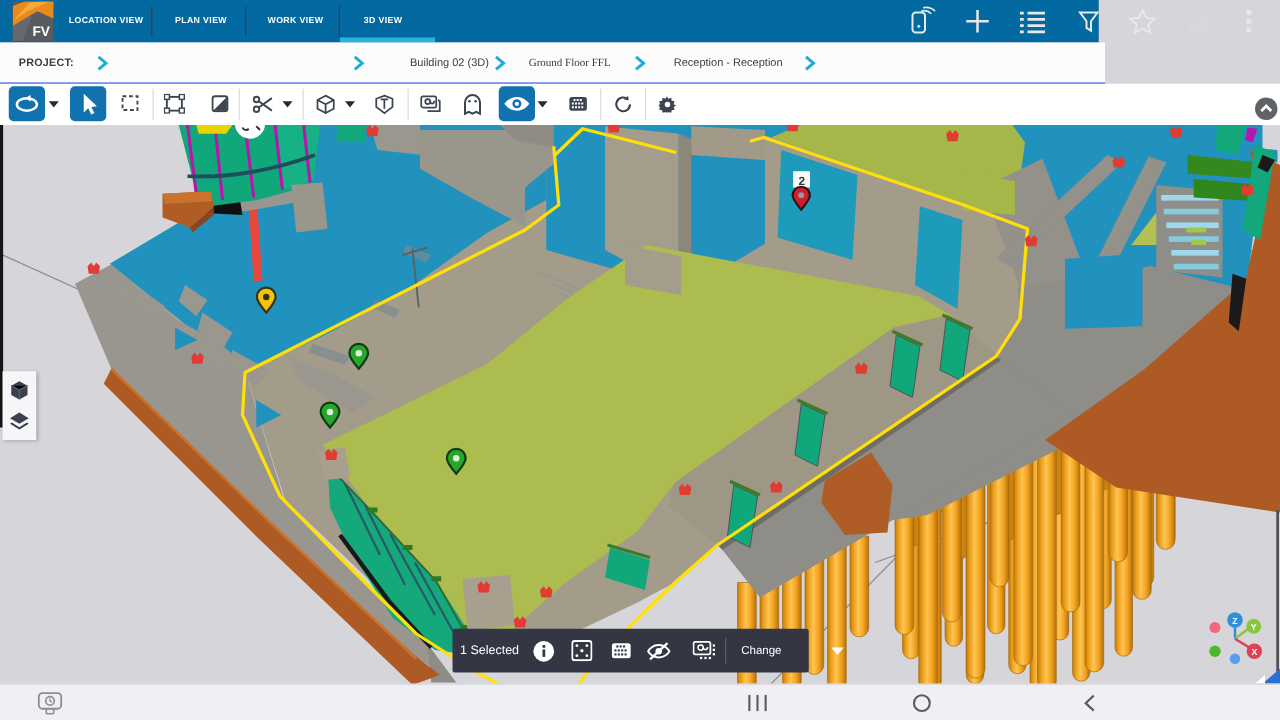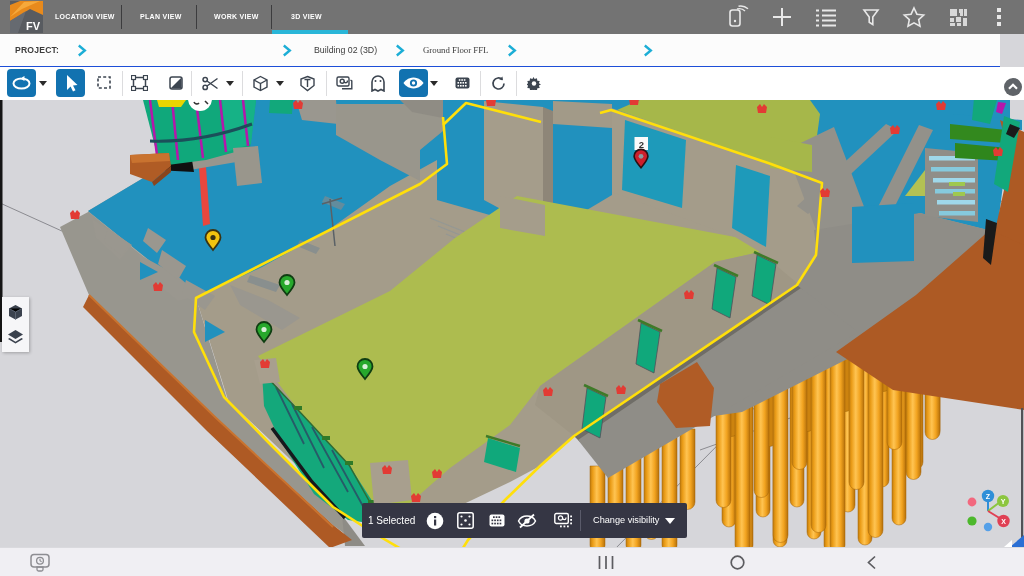--- a/index.html
+++ b/index.html
@@ -1,35 +1,35 @@
 <!DOCTYPE html>
 <html><head>
 <meta charset="utf-8">
 <style>
   html,body{margin:0;padding:0;}
   body{width:1024px;height:576px;overflow:hidden;font-family:"Liberation Sans",sans-serif;position:relative;background:#d6d6da;}
   .abs{position:absolute;}
   
-  #topbar{left:0;top:0;width:1024px;height:34px;background:#737373;}
+  #topbar{left:0;top:0;width:879px;height:34px;background:#0369a1;}
   #logo{left:10px;top:1px;width:33px;height:32px;background:#4a4d52;overflow:hidden;}
   #logo .fv{position:absolute;right:3px;bottom:1px;color:#fff;font-weight:bold;font-size:11px;}
   .tab{top:0;height:34px;line-height:34px;color:#fff;font-size:7px;font-weight:bold;letter-spacing:.3px;white-space:nowrap;}
   .tsep{top:5px;height:24px;width:1px;background:#3c3c3e;}
   #underline{left:272px;top:30px;width:76px;height:4px;background:#29b6d8;}
   
-  #crumbs{left:0;top:34px;width:1000px;height:32px;background:#fcfcfc;border-bottom:1px solid #1d4ed8;}
+  #crumbs{left:0;top:34px;width:884px;height:32px;background:#fcfcfc;border-bottom:1px solid #1d4ed8;}
   .crumb{top:0;height:32px;line-height:32px;font-size:8.8px;color:#3c3c3c;white-space:nowrap;}
   .chev{top:10px;}
   
   #tools{left:0;top:67px;width:1024px;height:33px;background:#ffffff;border-bottom:1px solid #c9c9cc;}
   .bluebtn{top:2px;width:29px;height:28px;background:#1272b0;border-radius:4px;}
   .sep{top:4px;height:25px;width:1px;background:#dcdcde;}
   .caret{width:0;height:0;border-left:4px solid transparent;border-right:4px solid transparent;border-top:5px solid #2a2a2a;top:14px;}
   
-  #seltb{left:362px;top:503px;width:325px;height:35px;background:#353644;border-radius:2px;color:#fff;}
+  #seltb{left:362px;top:503px;width:285px;height:35px;background:#353644;border-radius:2px;color:#fff;}
   #seltb .lbl{top:0;height:35px;line-height:35px;font-size:10px;color:#fff;}
   
   #navbar{left:0;top:547px;width:1024px;height:29px;background:#f0eff3;border-top:1px solid #dadade;}
 </style>
 </head>
 <body>
 
 <div id="topbar" class="abs">
   <div id="logo" class="abs">
     <svg class="abs" style="left:0;top:0" width="33" height="32" viewBox="0 0 33 32">
@@ -90,28 +90,29 @@
 </div>
 
 <div id="crumbs" class="abs">
   <div class="crumb abs" style="left:15px;font-weight:bold;font-size:8.6px;letter-spacing:.2px;">PROJECT:</div>
   <svg class="chev abs" style="left:76px;" width="11" height="13" viewBox="0 0 11 13">
       <path d="M2.8 1.5 L8.8 6.5 L2.8 11.5" fill="none" stroke="#1caed6" stroke-width="2.4"></path>
     </svg>
   <svg class="chev abs" style="left:281px;" width="11" height="13" viewBox="0 0 11 13">
       <path d="M2.8 1.5 L8.8 6.5 L2.8 11.5" fill="none" stroke="#1caed6" stroke-width="2.4"></path>
     </svg>
-  <div class="crumb abs" style="left:314px;">Building 02 (3D)</div>
+  <div class="crumb abs" style="left:328px;">Building 02 (3D)</div>
   <svg class="chev abs" style="left:394px;" width="11" height="13" viewBox="0 0 11 13">
       <path d="M2.8 1.5 L8.8 6.5 L2.8 11.5" fill="none" stroke="#1caed6" stroke-width="2.4"></path>
     </svg>
   <div class="crumb abs" style="left:423px;font-family:Liberation Serif, serif;">Ground Floor FFL</div>
   <svg class="chev abs" style="left:506px;" width="11" height="13" viewBox="0 0 11 13">
       <path d="M2.8 1.5 L8.8 6.5 L2.8 11.5" fill="none" stroke="#1caed6" stroke-width="2.4"></path>
     </svg>
+  <div class="crumb abs" style="left:539px;">Reception - Reception</div>
   <svg class="chev abs" style="left:642px;" width="11" height="13" viewBox="0 0 11 13">
       <path d="M2.8 1.5 L8.8 6.5 L2.8 11.5" fill="none" stroke="#1caed6" stroke-width="2.4"></path>
     </svg>
 </div>
 
 <div id="tools" class="abs">
   <div class="bluebtn abs" style="left:7px;"></div>
   <svg class="abs" style="left:7px;top:2px" width="29" height="28" viewBox="0 0 29 28">
     <ellipse cx="14.5" cy="14.5" rx="8" ry="5" fill="none" stroke="#fff" stroke-width="2"></ellipse>
     <path d="M14 7 l5 0 0 2" fill="none" stroke="#1272b0" stroke-width="4"></path>

